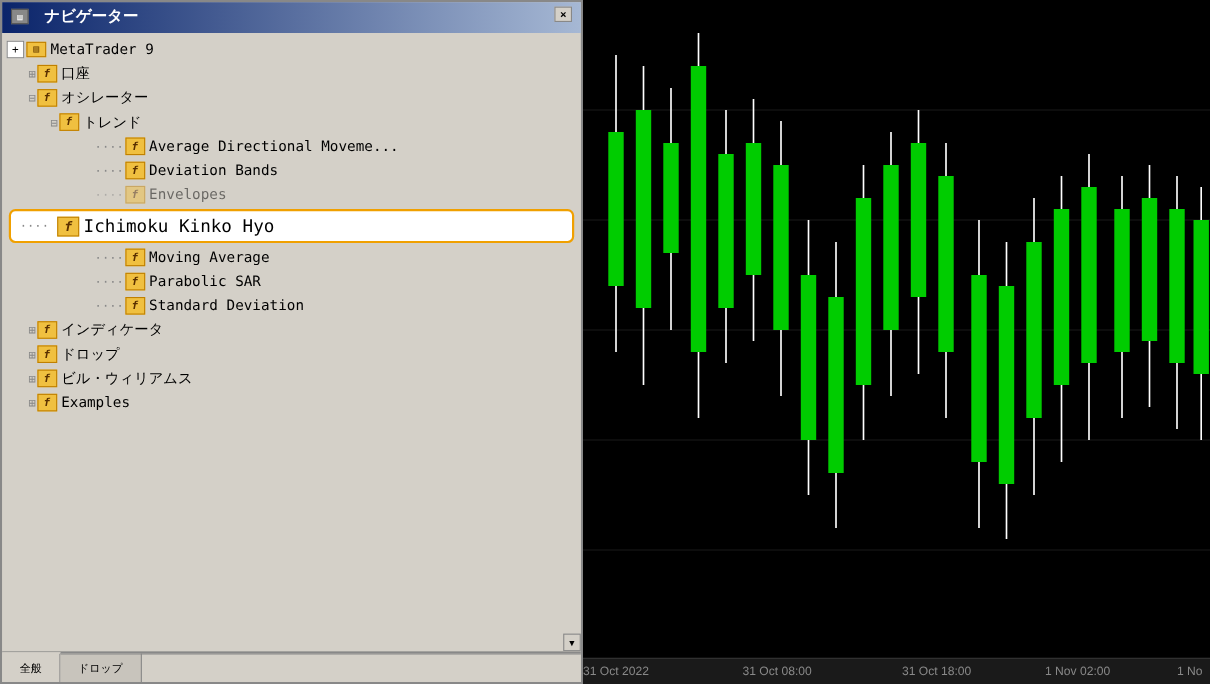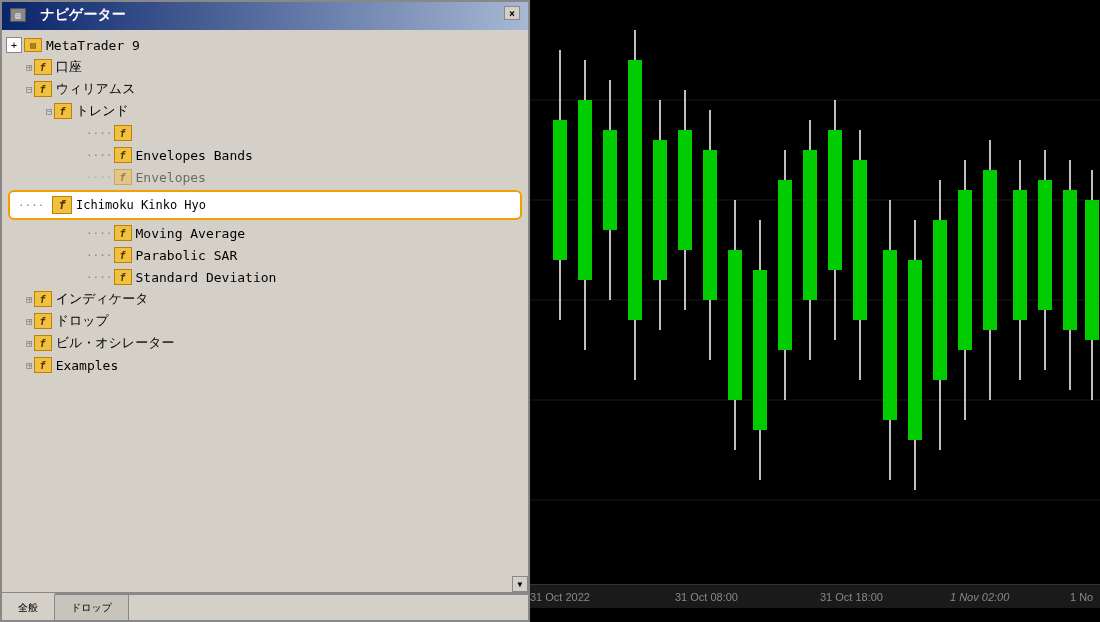--- a/index.html
+++ b/index.html
@@ -195,21 +195,21 @@
     .chart-panel {
       flex: 1;
       background: #000;
       position: relative;
       overflow: hidden;
     }
 
     
     .time-axis {
       position: absolute;
-      bottom: 14px;
+      bottom: 0;
       left: 0;
       right: 0;
       height: 24px;
       background: #1a1a1a;
       border-top: 1px solid #333;
       display: flex;
       align-items: center;
     }
 
     .time-label {
@@ -279,52 +279,53 @@
 
     <div class="tree-item indent-2">
       <span class="connector">⊞</span>
       <span class="f-icon">f</span>
       <span>口座</span>
     </div>
 
     <div class="tree-item indent-2">
       <span class="connector">⊟</span>
       <span class="f-icon">f</span>
-      <span>ウィリアムス</span>
+      <span>オシレーター</span>
     </div>
 
     <div class="tree-item indent-3">
       <span class="connector">⊟</span>
       <span class="f-icon">f</span>
       <span>トレンド</span>
     </div>
 
     <div class="tree-item indent-5">
       <span class="connector">····</span>
       <span class="f-icon">f</span>
+      <span>Average Directional Moveme...</span>
     </div>
 
     <div class="tree-item indent-5">
       <span class="connector">····</span>
       <span class="f-icon">f</span>
-      <span>Envelopes Bands</span>
+      <span>Deviation Bands</span>
     </div>
 
     <div class="tree-item indent-5" style="opacity:0.5;">
       <span class="connector">····</span>
       <span class="f-icon">f</span>
       <span>Envelopes</span>
     </div>
 
     <div class="highlighted-item">
       <span style="width:30px;display:inline-flex;align-items:center;margin-right:4px;">
         <span style="color:#888;font-size:11px;">····</span>
       </span>
       <span class="f-icon">f</span>
-      <span style="font-size:12px;font-weight:500;">Ichimoku Kinko Hyo</span>
+      <span style="font-size:16px;font-weight:500;">Ichimoku Kinko Hyo</span>
     </div>
 
     <div class="tree-item indent-5">
       <span class="connector">····</span>
       <span class="f-icon">f</span>
       <span>Moving Average</span>
     </div>
 
     <div class="tree-item indent-5">
       <span class="connector">····</span>
@@ -346,21 +347,21 @@
 
     <div class="tree-item indent-2">
       <span class="connector">⊞</span>
       <span class="f-icon">f</span>
       <span>ドロップ</span>
     </div>
 
     <div class="tree-item indent-2">
       <span class="connector">⊞</span>
       <span class="f-icon">f</span>
-      <span>ビル・オシレーター</span>
+      <span>ビル・ウィリアムス</span>
     </div>
 
     <div class="tree-item indent-2">
       <span class="connector">⊞</span>
       <span class="f-icon">f</span>
       <span>Examples</span>
     </div>
 
   </div>
 
@@ -465,16 +466,16 @@
     <rect x="533" y="190" width="14" height="140" fill="#00cc00"></rect>
 
     <line x1="562" y1="170" x2="562" y2="400" stroke="white" stroke-width="1.5"></line>
     <rect x="555" y="200" width="14" height="140" fill="#00cc00"></rect>
   </svg>
 
   <div class="time-axis">
     <span class="time-label" style="left: 0px;">31 Oct 2022</span>
     <span class="time-label" style="left: 145px;">31 Oct 08:00</span>
     <span class="time-label" style="left: 290px;">31 Oct 18:00</span>
-    <span class="time-label" style="left: 420px; font-style: italic;">1 Nov 02:00</span>
+    <span class="time-label" style="left: 420px;">1 Nov 02:00</span>
     <span class="time-label" style="left: 540px; text-align: center;">1 No</span>
   </div>
 </div>
 
 </body></html>

